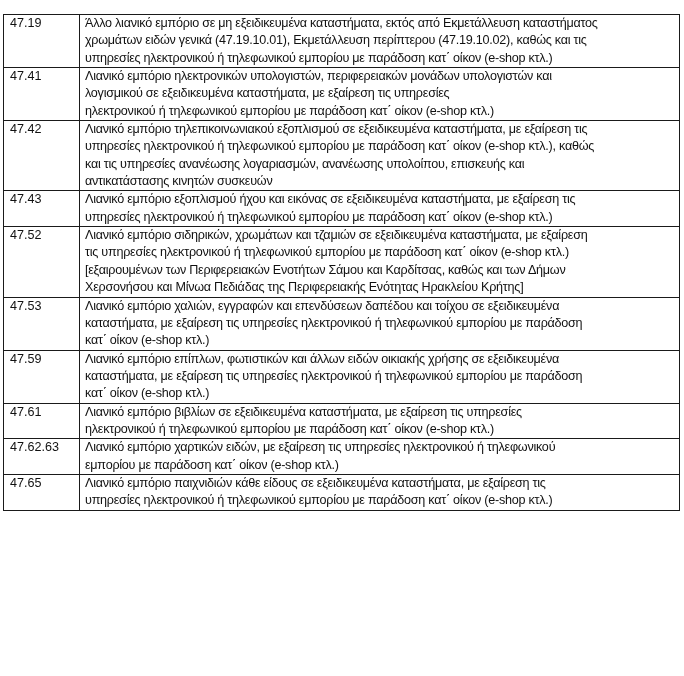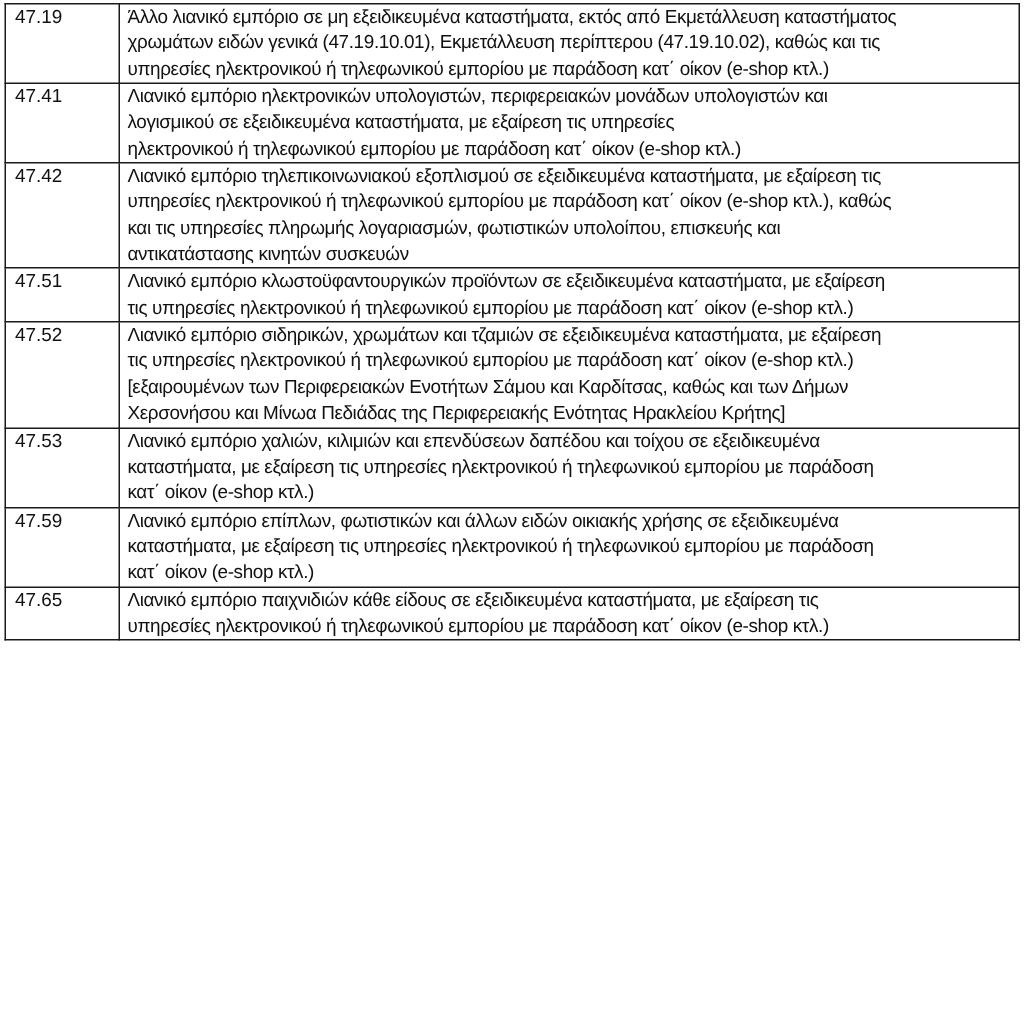--- a/index.html
+++ b/index.html
@@ -9,21 +9,21 @@
     }
     body {
       width: 684px;
       height: 676px;
       overflow: hidden;
       position: relative;
     }
     .doc-table {
       position: absolute;
       left: 3px;
-      top: 2px;
+      top: 14px;
       width: 677px;
       border-collapse: collapse;
       table-layout: fixed;
       font-family: "Liberation Sans", "DejaVu Sans", sans-serif;
       font-size: 12.6px;
       line-height: 17.35px;
       color: #111111;
     }
     .doc-table td {
       border: 1px solid #1a1a1a;
@@ -65,57 +65,71 @@
           <span class="line">Λιανικό εμπόριο ηλεκτρονικών υπολογιστών, περιφερειακών μονάδων υπολογιστών και</span>
           <span class="line">λογισμικού σε εξειδικευμένα καταστήματα, με εξαίρεση τις υπηρεσίες</span>
           <span class="line">ηλεκτρονικού ή τηλεφωνικού εμπορίου με παράδοση κατ΄ οίκον (e-shop κτλ.)</span>
         </td>
       </tr>
       <tr>
         <td class="code">47.42</td>
         <td class="desc">
           <span class="line">Λιανικό εμπόριο τηλεπικοινωνιακού εξοπλισμού σε εξειδικευμένα καταστήματα, με εξαίρεση τις</span>
           <span class="line">υπηρεσίες ηλεκτρονικού ή τηλεφωνικού εμπορίου με παράδοση κατ΄ οίκον (e-shop κτλ.), καθώς</span>
-          <span class="line">και τις υπηρεσίες πληρωμής λογαριασμών, φωτιστικών υπολοίπου, επισκευής και</span>
+          <span class="line">και τις υπηρεσίες ανανέωσης λογαριασμών, ανανέωσης υπολοίπου, επισκευής και</span>
           <span class="line">αντικατάστασης κινητών συσκευών</span>
         </td>
       </tr>
       <tr>
-        <td class="code">47.51</td>
+        <td class="code">47.43</td>
         <td class="desc">
-          <span class="line">Λιανικό εμπόριο κλωστοϋφαντουργικών προϊόντων σε εξειδικευμένα καταστήματα, με εξαίρεση</span>
-          <span class="line">τις υπηρεσίες ηλεκτρονικού ή τηλεφωνικού εμπορίου με παράδοση κατ΄ οίκον (e-shop κτλ.)</span>
+          <span class="line">Λιανικό εμπόριο εξοπλισμού ήχου και εικόνας σε εξειδικευμένα καταστήματα, με εξαίρεση τις</span>
+          <span class="line">υπηρεσίες ηλεκτρονικού ή τηλεφωνικού εμπορίου με παράδοση κατ΄ οίκον (e-shop κτλ.)</span>
         </td>
       </tr>
       <tr>
         <td class="code">47.52</td>
         <td class="desc">
           <span class="line">Λιανικό εμπόριο σιδηρικών, χρωμάτων και τζαμιών σε εξειδικευμένα καταστήματα, με εξαίρεση</span>
           <span class="line">τις υπηρεσίες ηλεκτρονικού ή τηλεφωνικού εμπορίου με παράδοση κατ΄ οίκον (e-shop κτλ.)</span>
           <span class="line">[εξαιρουμένων των Περιφερειακών Ενοτήτων Σάμου και Καρδίτσας, καθώς και των Δήμων</span>
           <span class="line">Χερσονήσου και Μίνωα Πεδιάδας της Περιφερειακής Ενότητας Ηρακλείου Κρήτης]</span>
         </td>
       </tr>
       <tr>
         <td class="code">47.53</td>
         <td class="desc">
-          <span class="line">Λιανικό εμπόριο χαλιών, κιλιμιών και επενδύσεων δαπέδου και τοίχου σε εξειδικευμένα</span>
+          <span class="line">Λιανικό εμπόριο χαλιών, εγγραφών και επενδύσεων δαπέδου και τοίχου σε εξειδικευμένα</span>
           <span class="line">καταστήματα, με εξαίρεση τις υπηρεσίες ηλεκτρονικού ή τηλεφωνικού εμπορίου με παράδοση</span>
           <span class="line">κατ΄ οίκον (e-shop κτλ.)</span>
         </td>
       </tr>
       <tr>
         <td class="code">47.59</td>
         <td class="desc">
           <span class="line">Λιανικό εμπόριο επίπλων, φωτιστικών και άλλων ειδών οικιακής χρήσης σε εξειδικευμένα</span>
           <span class="line">καταστήματα, με εξαίρεση τις υπηρεσίες ηλεκτρονικού ή τηλεφωνικού εμπορίου με παράδοση</span>
           <span class="line">κατ΄ οίκον (e-shop κτλ.)</span>
         </td>
       </tr>
       <tr>
+        <td class="code">47.61</td>
+        <td class="desc">
+          <span class="line">Λιανικό εμπόριο βιβλίων σε εξειδικευμένα καταστήματα, με εξαίρεση τις υπηρεσίες</span>
+          <span class="line">ηλεκτρονικού ή τηλεφωνικού εμπορίου με παράδοση κατ΄ οίκον (e-shop κτλ.)</span>
+        </td>
+      </tr>
+      <tr>
+        <td class="code">47.62.63</td>
+        <td class="desc">
+          <span class="line">Λιανικό εμπόριο χαρτικών ειδών, με εξαίρεση τις υπηρεσίες ηλεκτρονικού ή τηλεφωνικού</span>
+          <span class="line">εμπορίου με παράδοση κατ΄ οίκον (e-shop κτλ.)</span>
+        </td>
+      </tr>
+      <tr>
         <td class="code">47.65</td>
         <td class="desc">
           <span class="line">Λιανικό εμπόριο παιχνιδιών κάθε είδους σε εξειδικευμένα καταστήματα, με εξαίρεση τις</span>
           <span class="line">υπηρεσίες ηλεκτρονικού ή τηλεφωνικού εμπορίου με παράδοση κατ΄ οίκον (e-shop κτλ.)</span>
         </td>
       </tr>
     </tbody>
 </table>
 
 </body></html>

